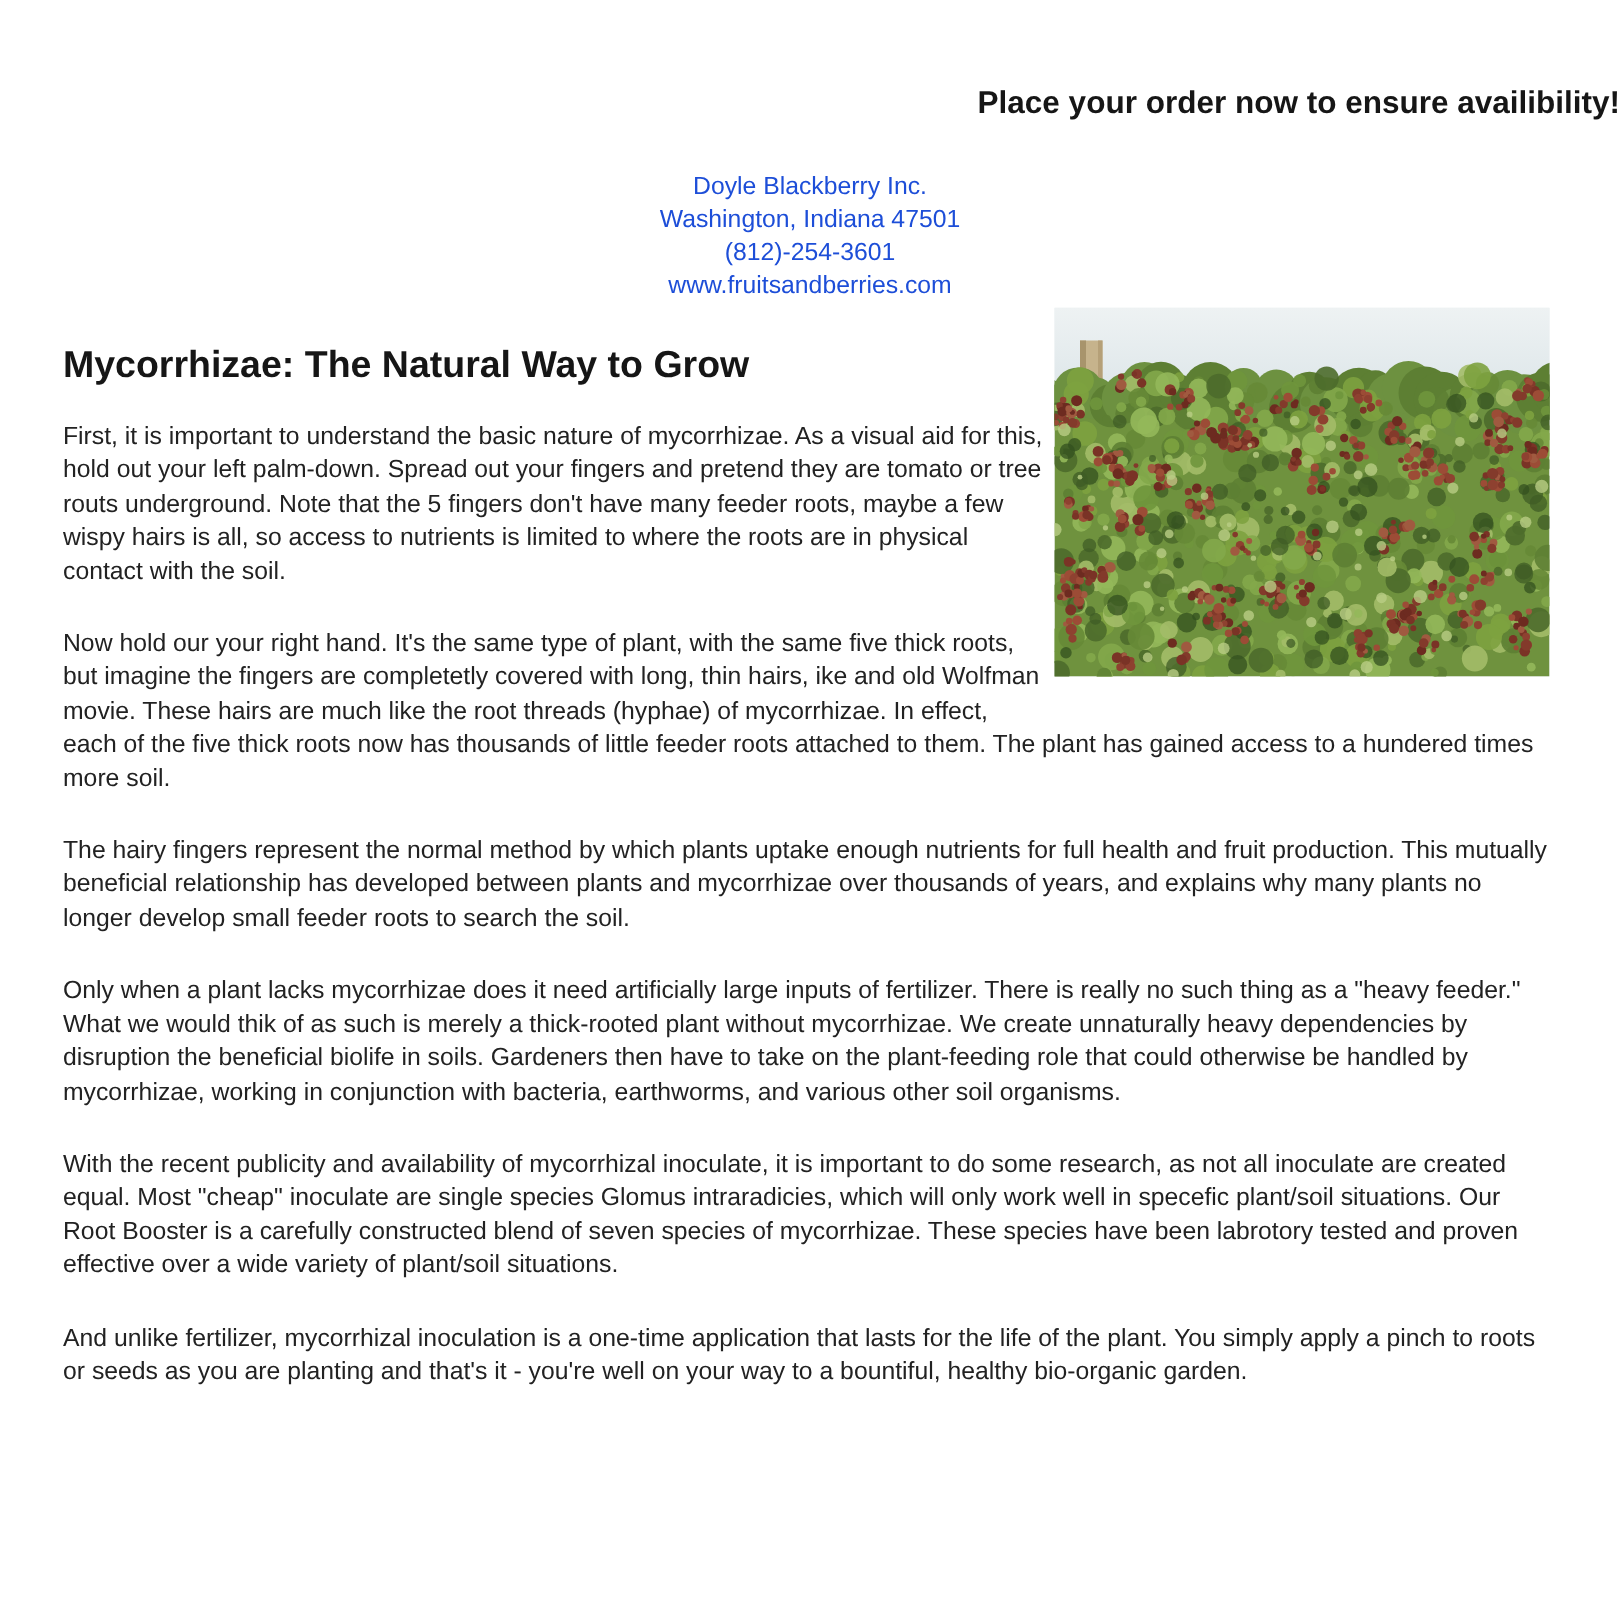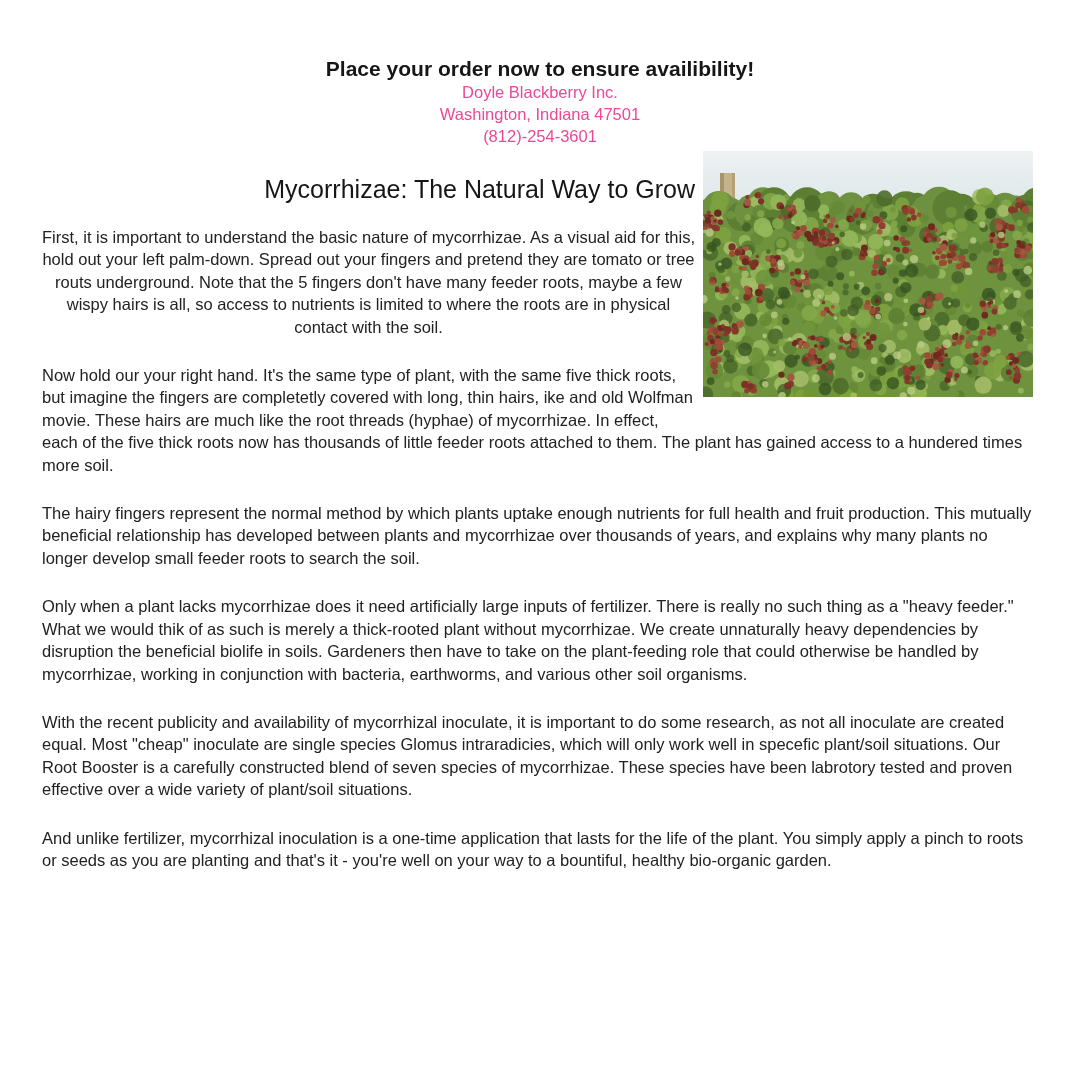--- a/index.html
+++ b/index.html
@@ -7,32 +7,33 @@
   body {
     width: 1080px; height: 1080px; overflow: hidden;
     background: #ffffff;
     color: #1b1b1b;
     font-family: "Liberation Sans", "DejaVu Sans", sans-serif;
   }
   .page { width: 1080px; height: 1080px; position: relative; }
 
   .headline {
     margin: 56px 0 0 0;
-    text-align: center;
+    text-align: right;
     font-size: 21px;
     line-height: 25px;
     font-weight: bold;
     color: #161616;
   }
 
   .contact {
+    margin-top: 32px;
     text-align: center;
     font-size: 16.5px;
     line-height: 22px;
-    color: #ec4899;
+    color: #1d4ed8;
   }
   .contact div { white-space: nowrap; }
 
   .content {
     margin: 4px 0 0 0;
     padding: 0 47px 0 42px;
     overflow: hidden; 
     font-size: 16.5px;
     line-height: 22.4px;
     color: #222222;
@@ -42,41 +43,42 @@
     float: right;
     width: 330px;
     height: 246px;
     margin: 0 0 28px 8px;
     background: #e7edef;
   }
   .photo svg { display: block; width: 330px; height: 246px; }
 
   .article-title {
     margin: 24px 0 22px 0;
-    text-align: right;
+    text-align: left;
     font-size: 25px;
     line-height: 29px;
-    font-weight: normal;
+    font-weight: bold;
     color: #161616;
   }
 
   .content p { margin: 26px 0 0 0; }
-  .content p:first-of-type { margin-top: 15px; text-align: center; }
+  .content p:first-of-type { margin-top: 15px; }
 </style>
 </head>
 <body>
 
 <div class="page">
 
   <h1 class="headline">Place your order now to ensure availibility!</h1>
 
   <div class="contact">
     <div>Doyle Blackberry Inc.</div>
     <div>Washington, Indiana 47501</div>
     <div>(812)-254-3601</div>
+    <div>www.fruitsandberries.com</div>
   </div>
 
   <div class="content">
 
     <div class="photo">
       <svg id="hedge-svg" viewBox="0 0 330 246" xmlns="http://www.w3.org/2000/svg">
           <defs>
             <linearGradient id="sky" x1="0" y1="0" x2="0" y2="1">
               <stop offset="0" stop-color="#eef2f3"></stop>
               <stop offset="1" stop-color="#d7e2e6"></stop>

